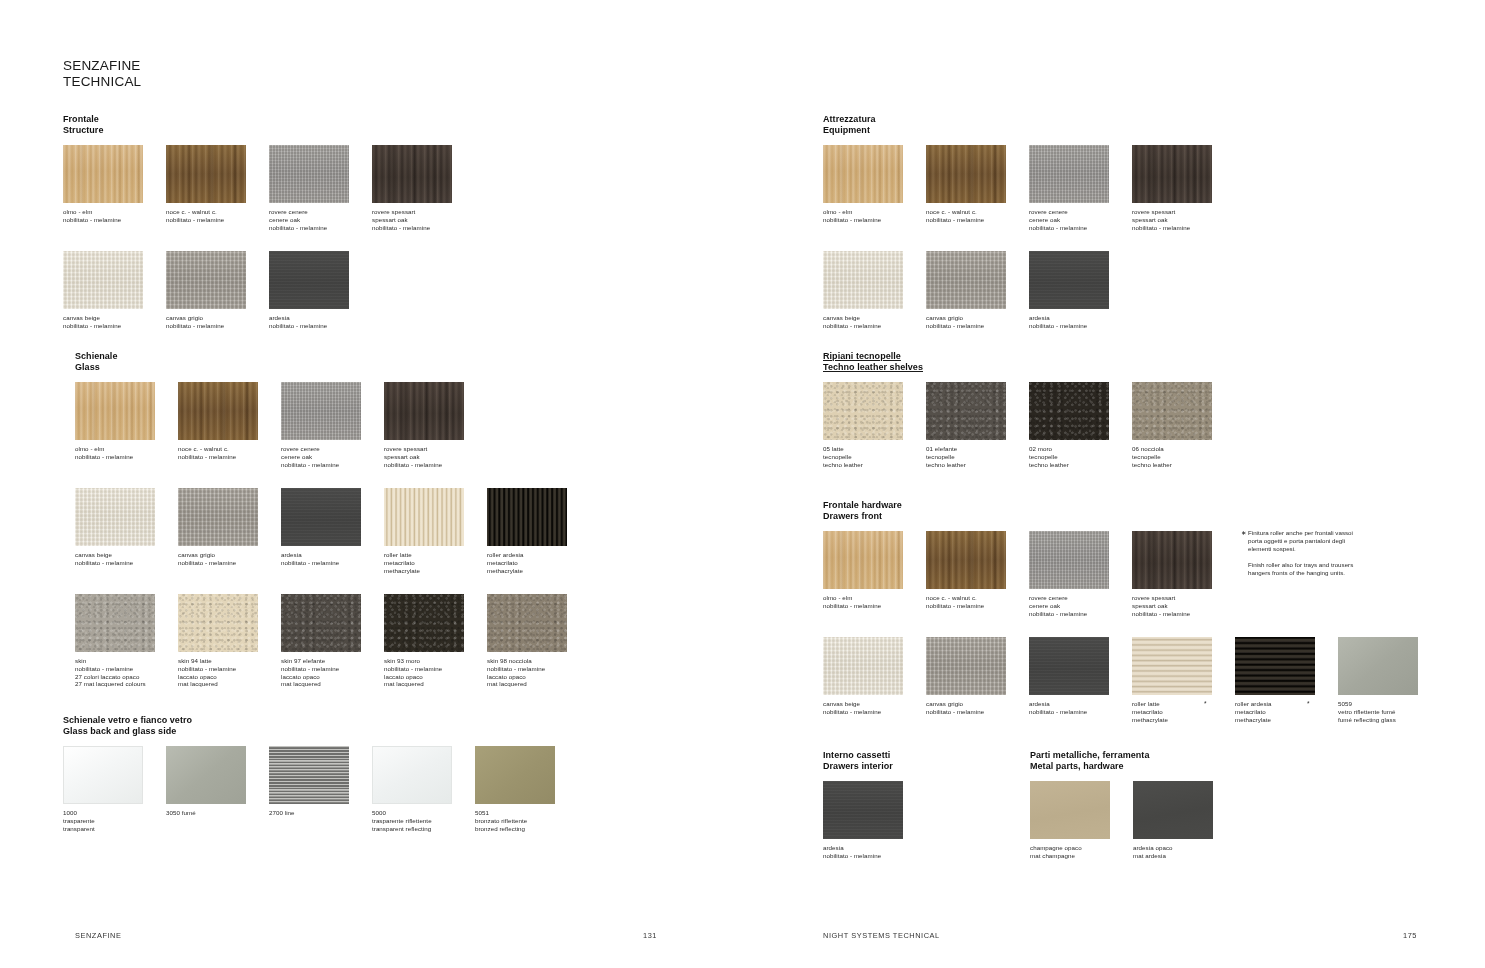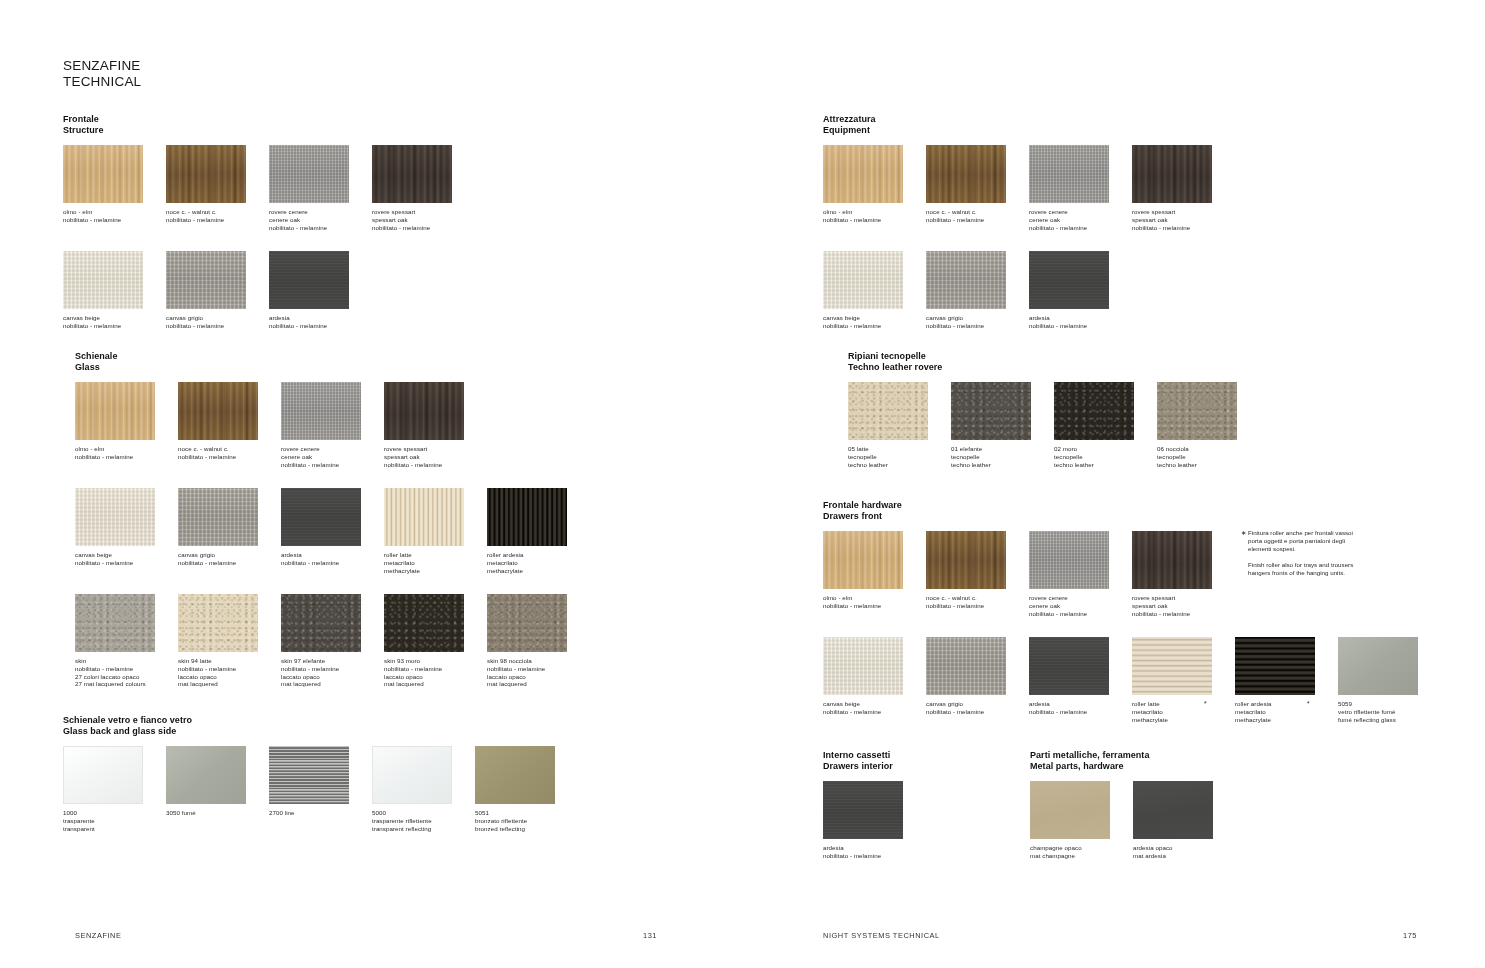--- a/index.html
+++ b/index.html
@@ -562,24 +562,24 @@
           <span class="sw t-glass5051"></span>
           <div class="cap">
             <div>5051</div>
             <div>bronzato riflettente</div>
             <div>bronzed reflecting</div>
           </div>
         </div>
       </div>
   </div>
 
-  <div class="section" style="left:848px;top:351px;">
+  <div class="section" style="left:823px;top:351px;text-decoration:underline;">
     <div class="sec-head">
       <div>Ripiani tecnopelle</div>
-      <div>Techno leather rovere</div>
+      <div>Techno leather shelves</div>
     </div>
     <div class="row" style="height:98px;">
         <div class="cell" style="left: 0px;">
           <span class="sw t-tp05 grain"></span>
           <div class="cap">
             <div>05 latte</div>
             <div>tecnopelle</div>
             <div>techno leather</div>
           </div>
         </div>

